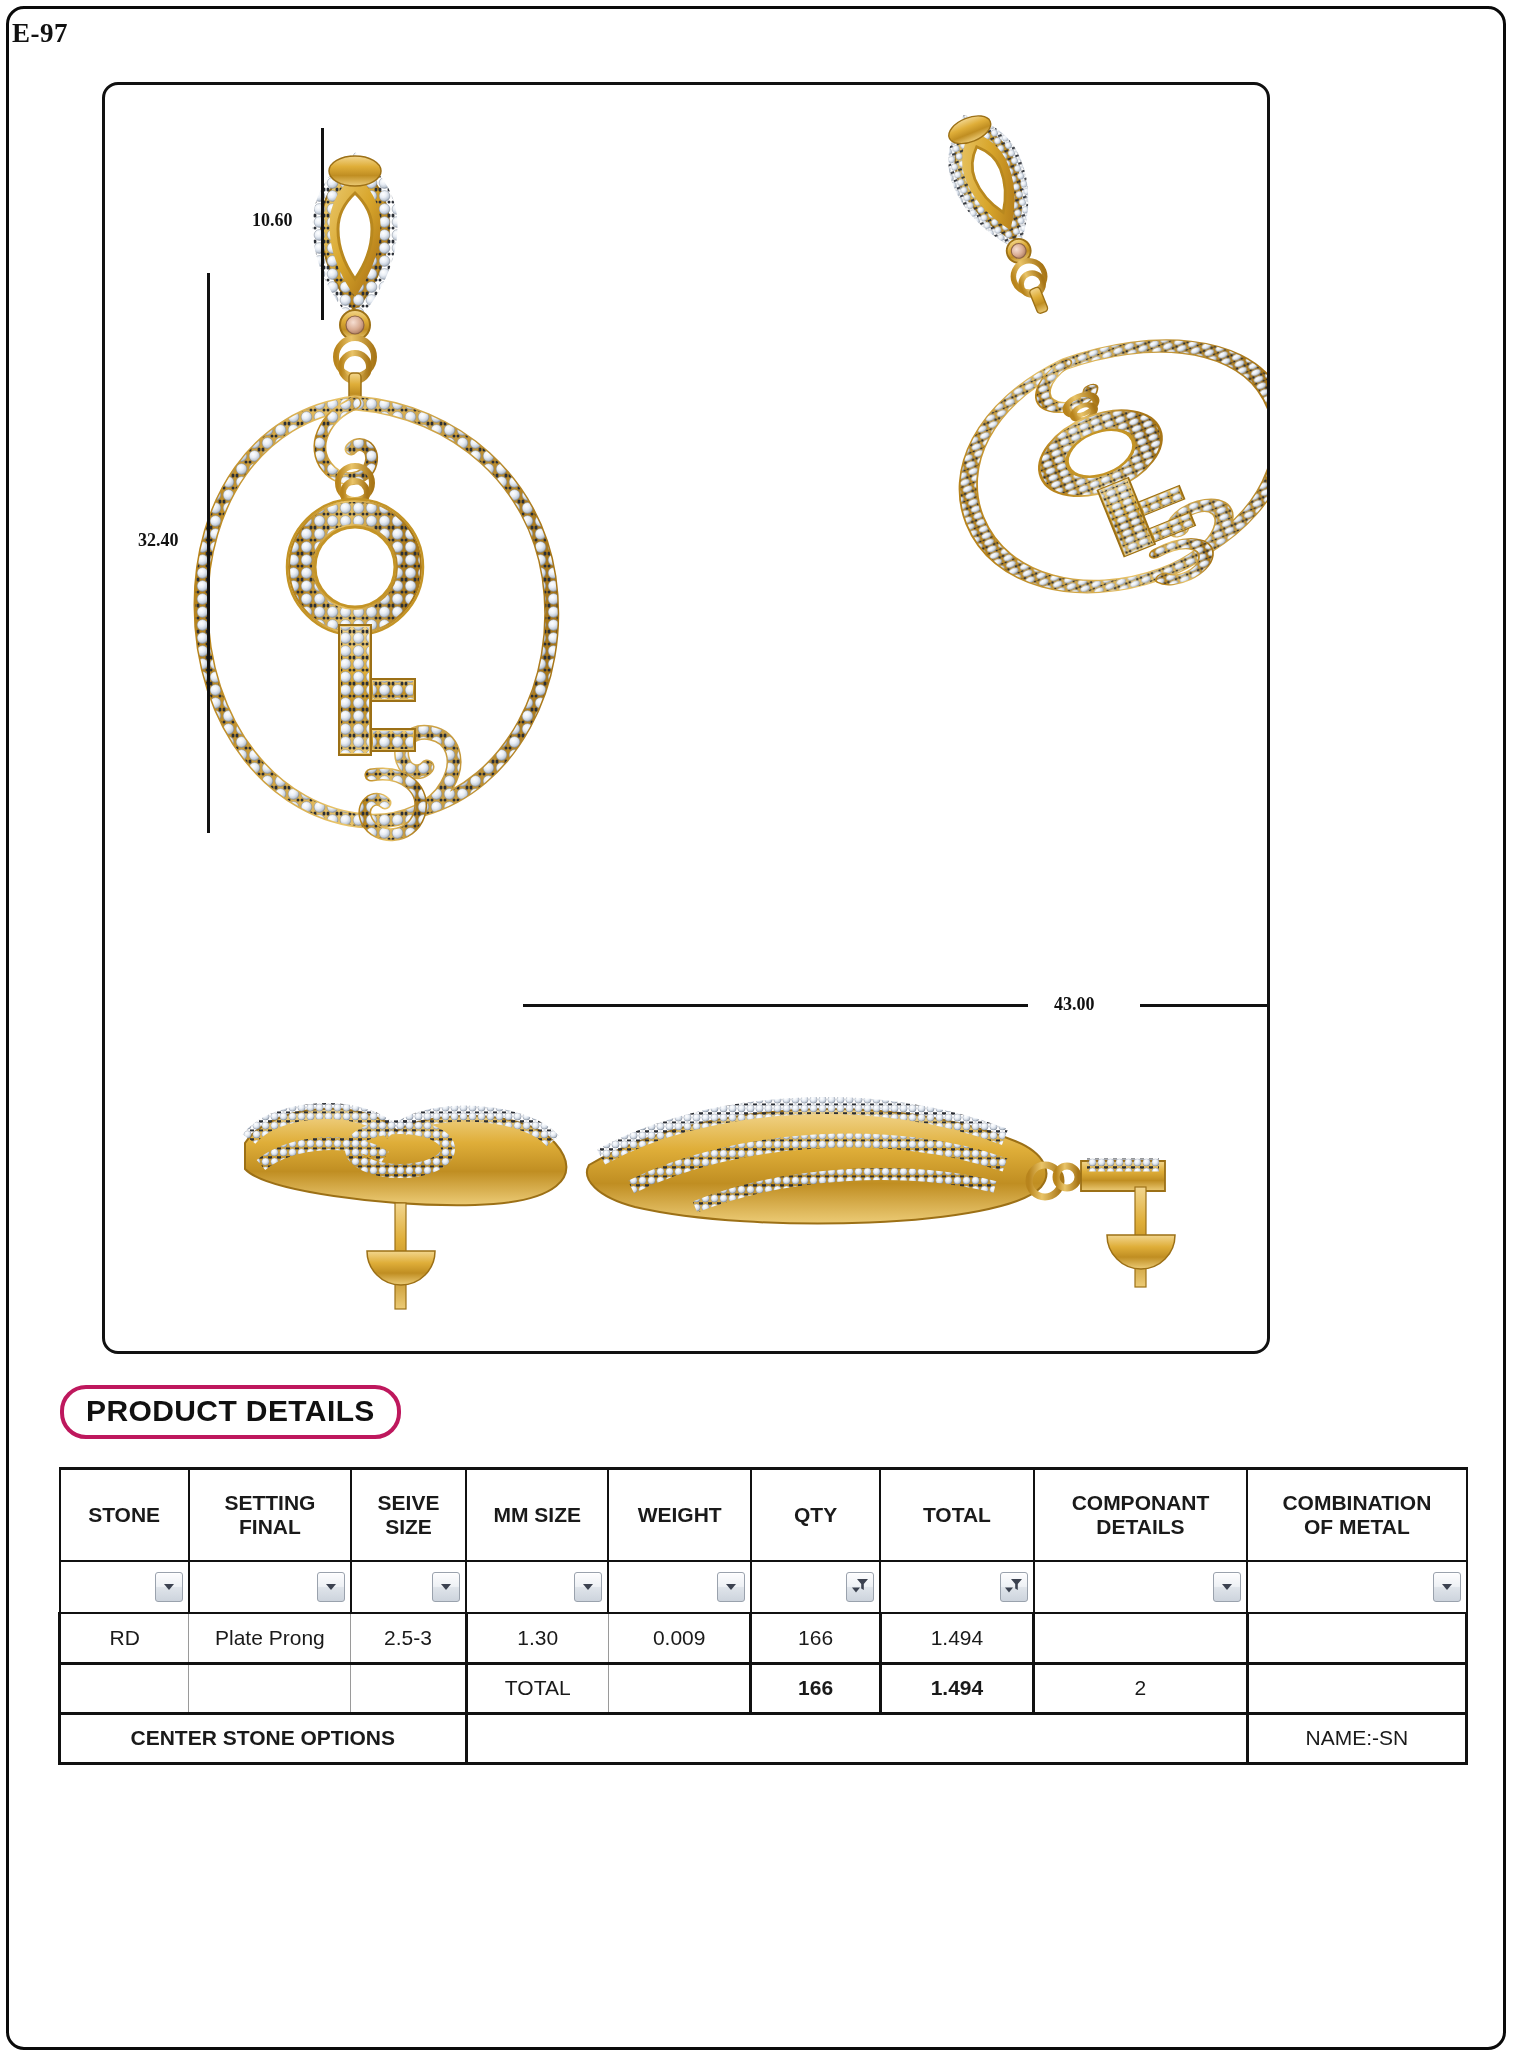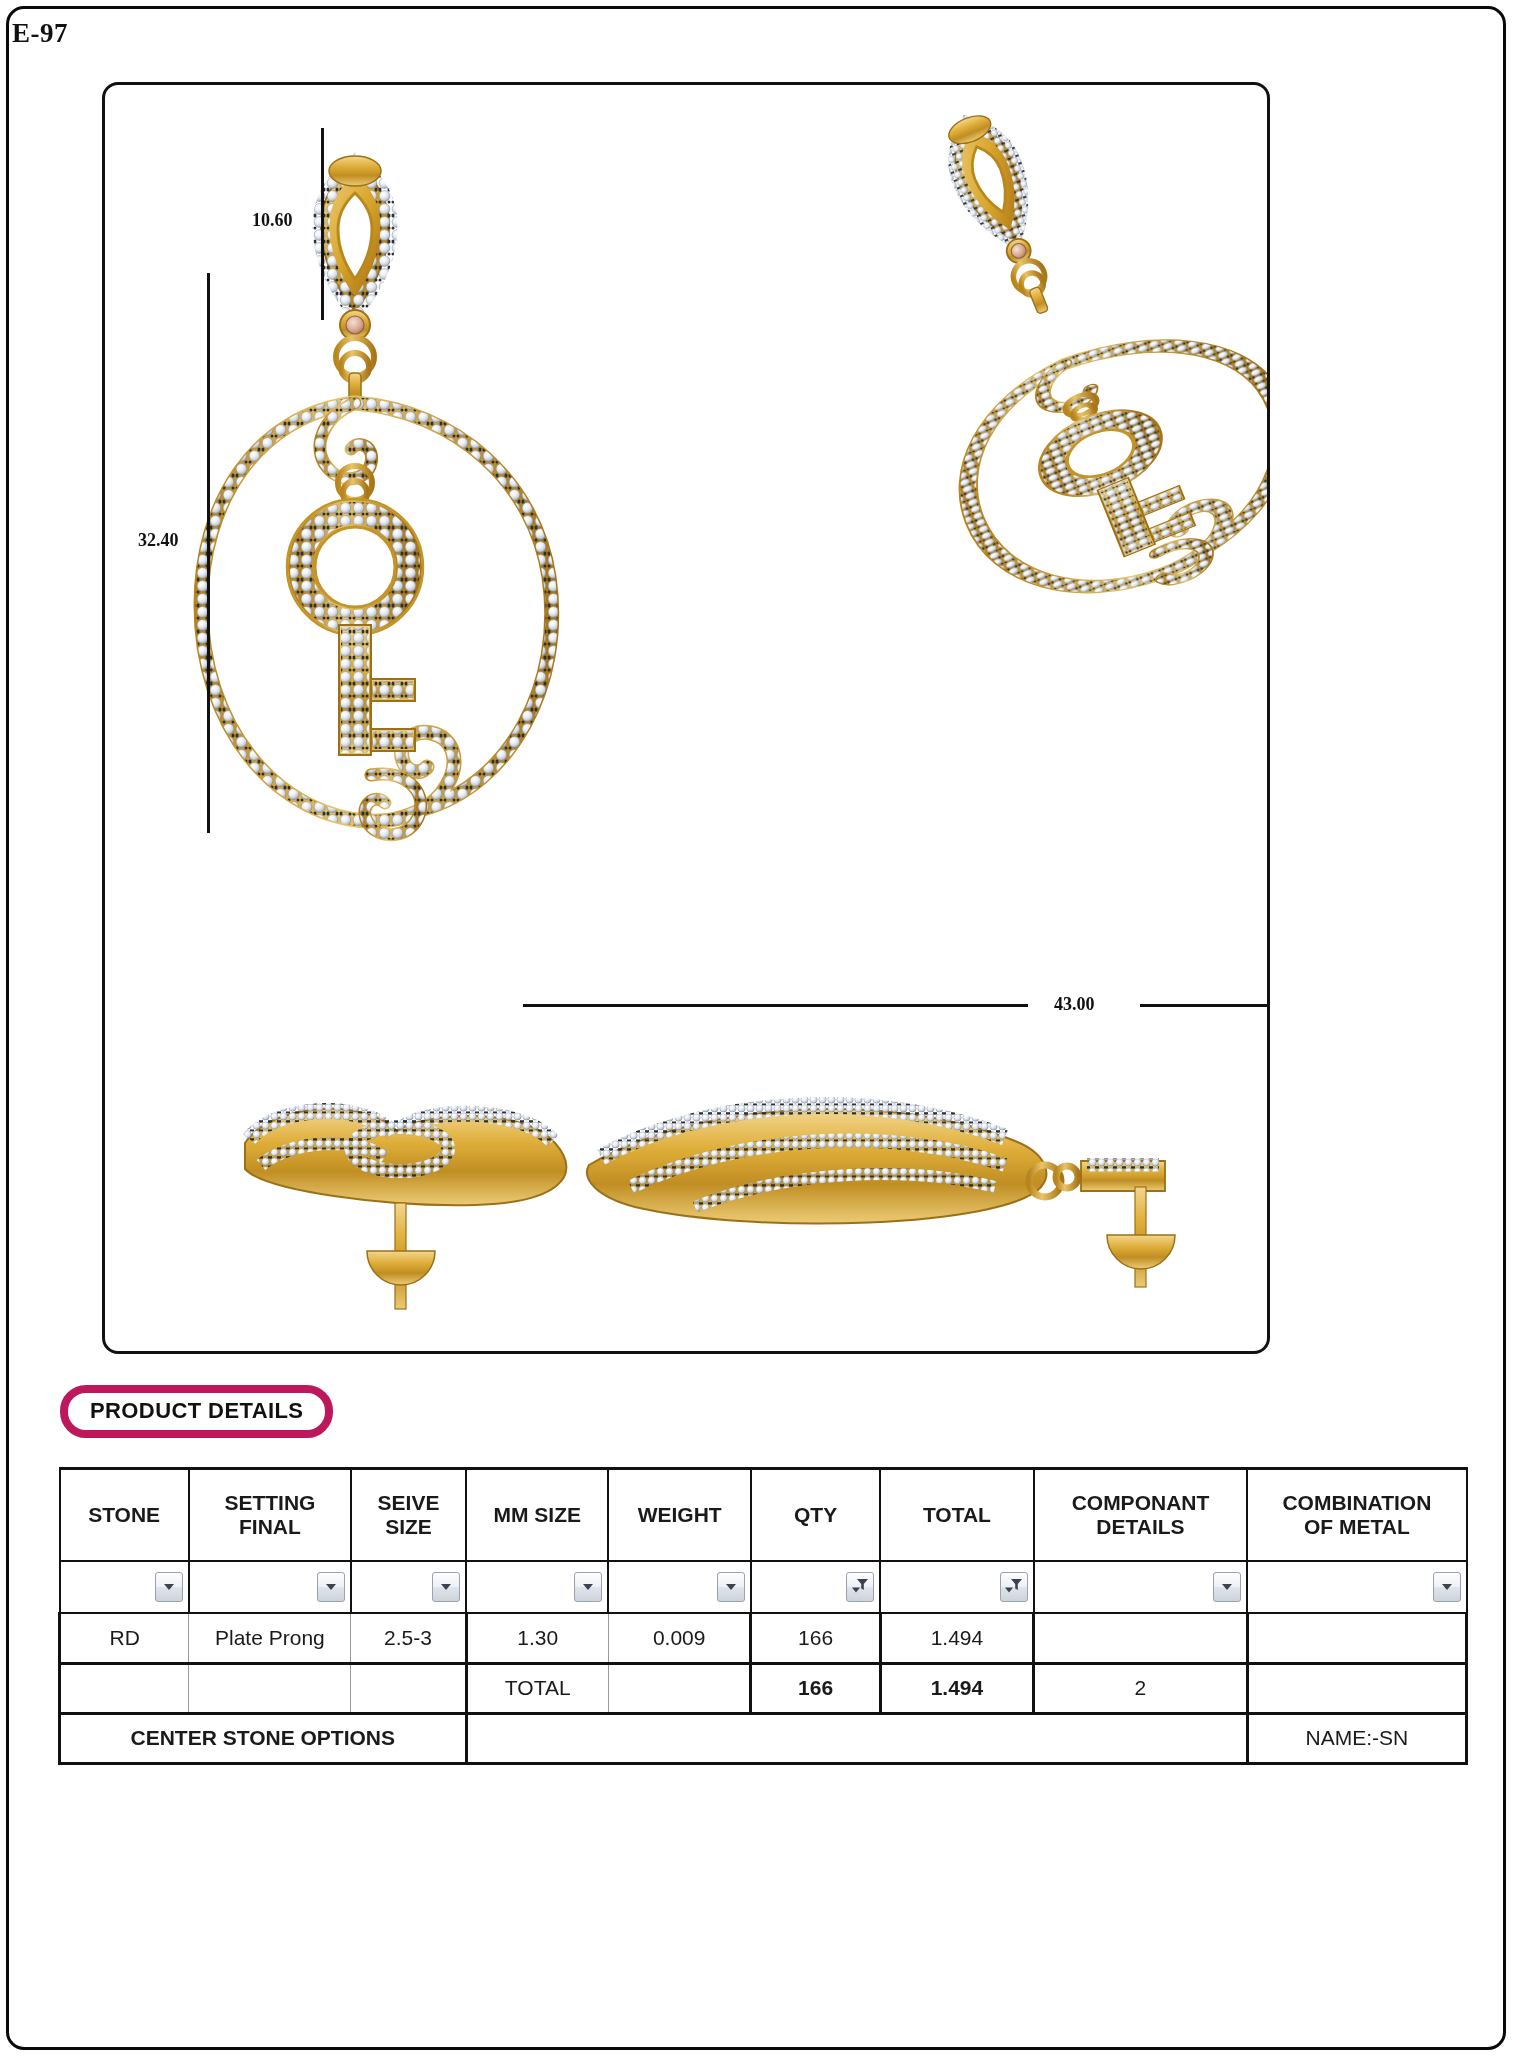--- a/index.html
+++ b/index.html
@@ -79,23 +79,23 @@
     height: 3px;
     background: #111;
   }
 
   
   #product-details-pill {
     position: absolute;
     left: 60px;
     top: 1385px;
     padding: 6px 22px 8px 22px;
-    border: 8px solid #be185d;
+    border: 4px solid #be185d;
     border-radius: 26px;
-    font-size: 22px;
+    font-size: 30px;
     font-weight: bold;
     letter-spacing: 0.4px;
     color: #111;
     background: #fff;
     line-height: 1.05;
   }
 
   
   #details-table {
     position: absolute;

